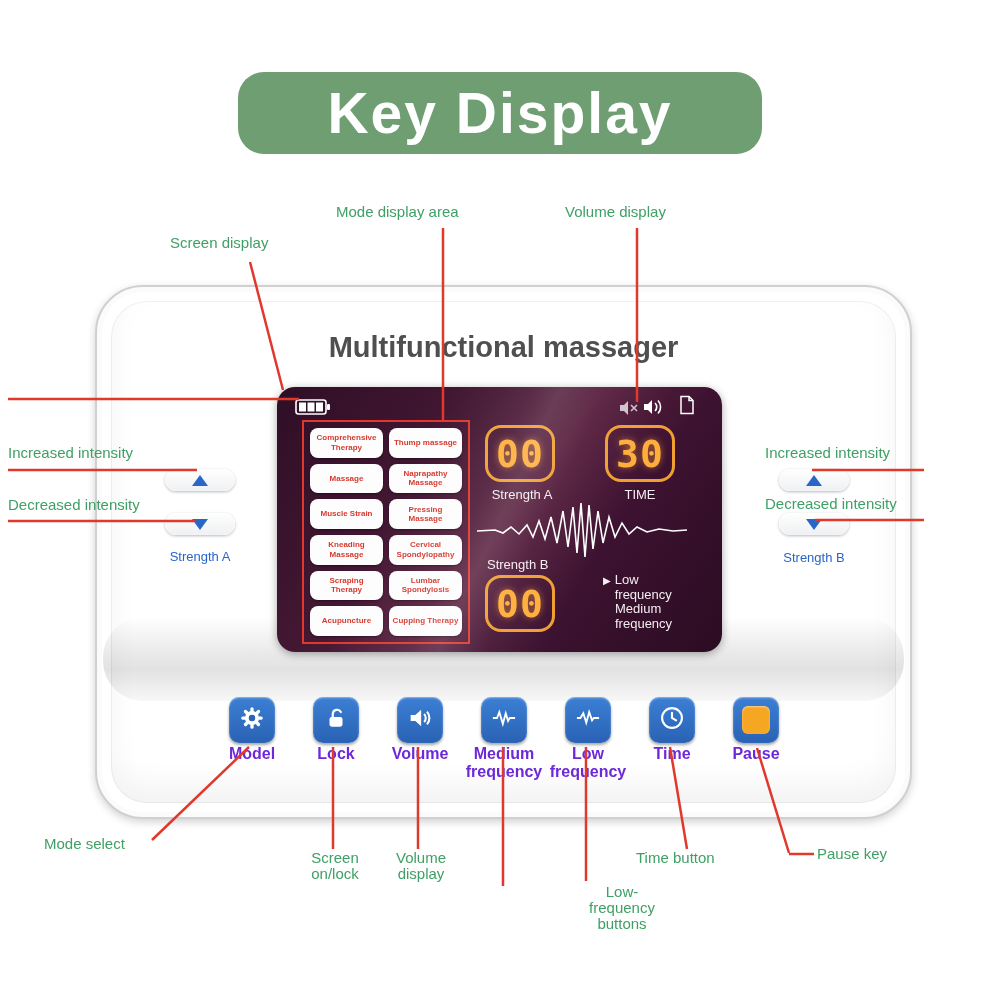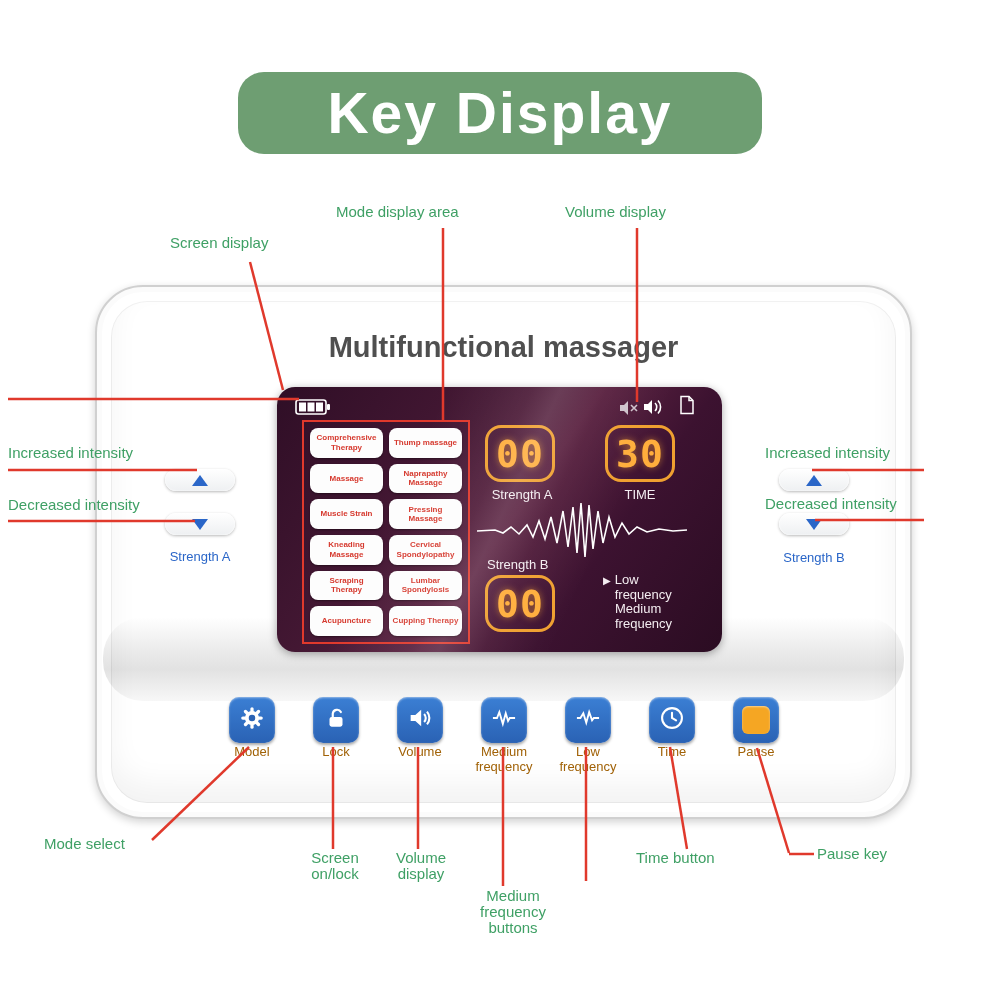--- a/index.html
+++ b/index.html
@@ -100,22 +100,22 @@
   
   .dev-btn{position:absolute;top:410px;width:46px;height:46px;border-radius:10px;
           background:linear-gradient(180deg,#3b7fd4,#2a62b4);
           box-shadow:0 2px 3px rgba(0,0,0,0.35), inset 0 1px 2px rgba(255,255,255,0.45);
           display:flex;align-items:center;justify-content:center;}
   .dev-btn.pause{background:linear-gradient(180deg,#3b7fd4,#2a62b4);}
   .pause-square{width:28px;height:28px;border-radius:6px;background:#f5a623;
           box-shadow:inset 0 1px 2px rgba(255,255,255,0.5);}
   .btn-model{left:132px;} .btn-lock{left:216px;} .btn-volume{left:300px;}
   .btn-med{left:384px;}   .btn-low{left:468px;}  .btn-time{left:552px;} .btn-pause{left:636px;}
-  .btn-label{position:absolute;top:458px;width:80px;text-align:center;color:#a16207;
-          font-size:13px;line-height:1.12;}
+  .btn-label{position:absolute;top:458px;width:80px;text-align:center;color:#6d28d9;
+          font-size:16px;line-height:1.12;font-weight:bold;}
   .bl-model{left:115px;} .bl-lock{left:199px;} .bl-volume{left:283px;}
   .bl-med{left:367px;}   .bl-low{left:451px;}  .bl-time{left:535px;} .bl-pause{left:619px;}
 
   
   .leader-svg{position:absolute;left:0;top:0;z-index:60;pointer-events:none;}
 </style>
 </head>
 <body>
 
 <div class="stage">
@@ -284,21 +284,21 @@
     <div class="btn-label bl-volume">Volume</div>
     <div class="btn-label bl-med">Medium frequency</div>
     <div class="btn-label bl-low">Low frequency</div>
     <div class="btn-label bl-time">Time</div>
     <div class="btn-label bl-pause">Pause</div>
   </div>
 
   <div class="callout co-mode-select">Mode select</div>
   <div class="callout center co-screen-onlock">Screen on/lock</div>
   <div class="callout center co-volume-bottom">Volume display</div>
-  <div class="callout center co-medium-freq">Medium frequency buttons</div>
+  <div class="callout center co-low-freq">Low- frequency buttons</div>
   <div class="callout co-time">Time button</div>
   <div class="callout co-pause">Pause key</div>
 
   <svg class="leader-svg" width="1000" height="1000">
     <g stroke="#e0392c" stroke-width="2.5">
       <line x1="443" y1="228" x2="443" y2="420"></line>
       <line x1="637" y1="228" x2="637" y2="402"></line>
       <line x1="250" y1="262" x2="283" y2="390"></line>
       <line x1="8" y1="399" x2="299" y2="399"></line>
       <line x1="8" y1="470" x2="197" y2="470"></line>

